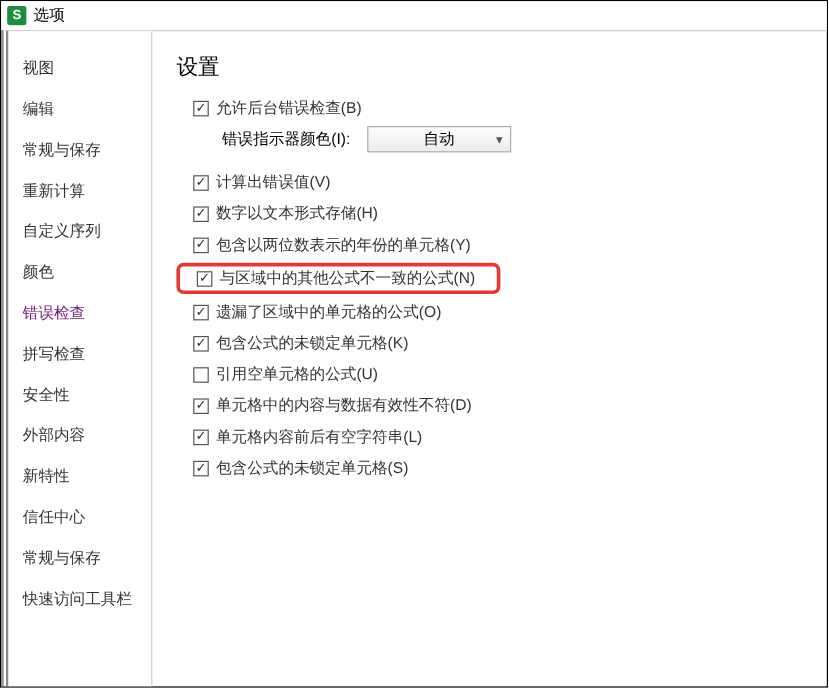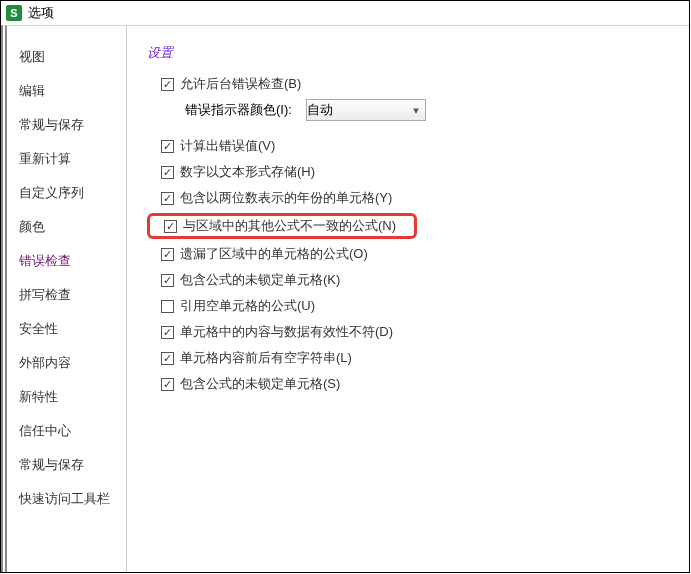--- a/index.html
+++ b/index.html
@@ -60,25 +60,24 @@
   }
   .sidebar-item.selected {
     color: #701a75;
   }
   .main {
     flex: 1;
     padding: 18px 20px;
     overflow: auto;
   }
   .section-title {
-    font-size: 13px;
-    color: #6d28d9;
+    font-size: 18px;
+    color: #000000;
     margin-bottom: 10px;
     border-bottom: 1px solid transparent;
-    font-style: italic;
   }
   .checkbox-row {
     display: flex;
     align-items: center;
     margin-bottom: 4px;
     padding-left: 14px;
     height: 22px;
   }
   .cb {
     width: 13px; height: 13px;
@@ -115,20 +114,21 @@
     gap: 14px;
   }
   .combo-label { font-size: 13px; }
   .combo {
     border: 1px solid #aaa;
     background: linear-gradient(#fdfdfd,#ececec);
     width: 120px;
     height: 22px;
     display: flex;
     align-items: center;
+    justify-content: center;
     position: relative;
     font-size: 13px;
   }
   .combo::after {
     content: "▾";
     position: absolute;
     right: 6px;
     font-size: 11px;
     color: #555;
   }

